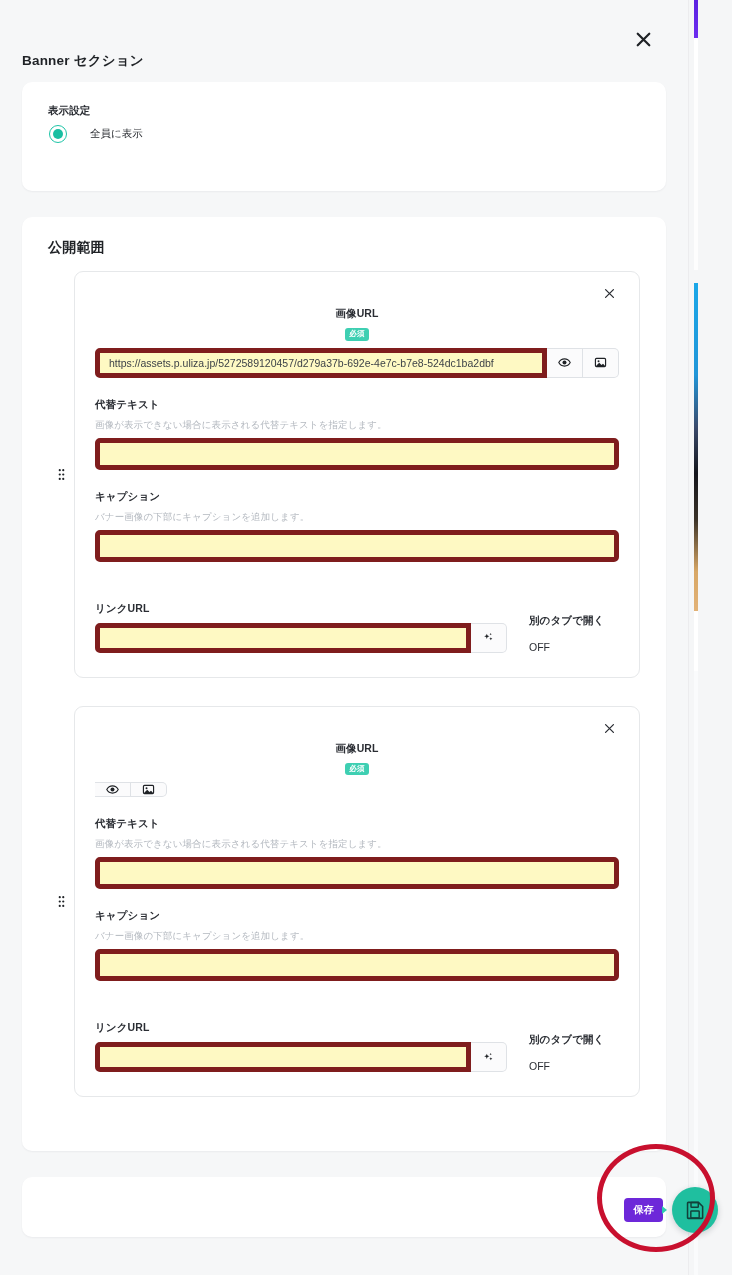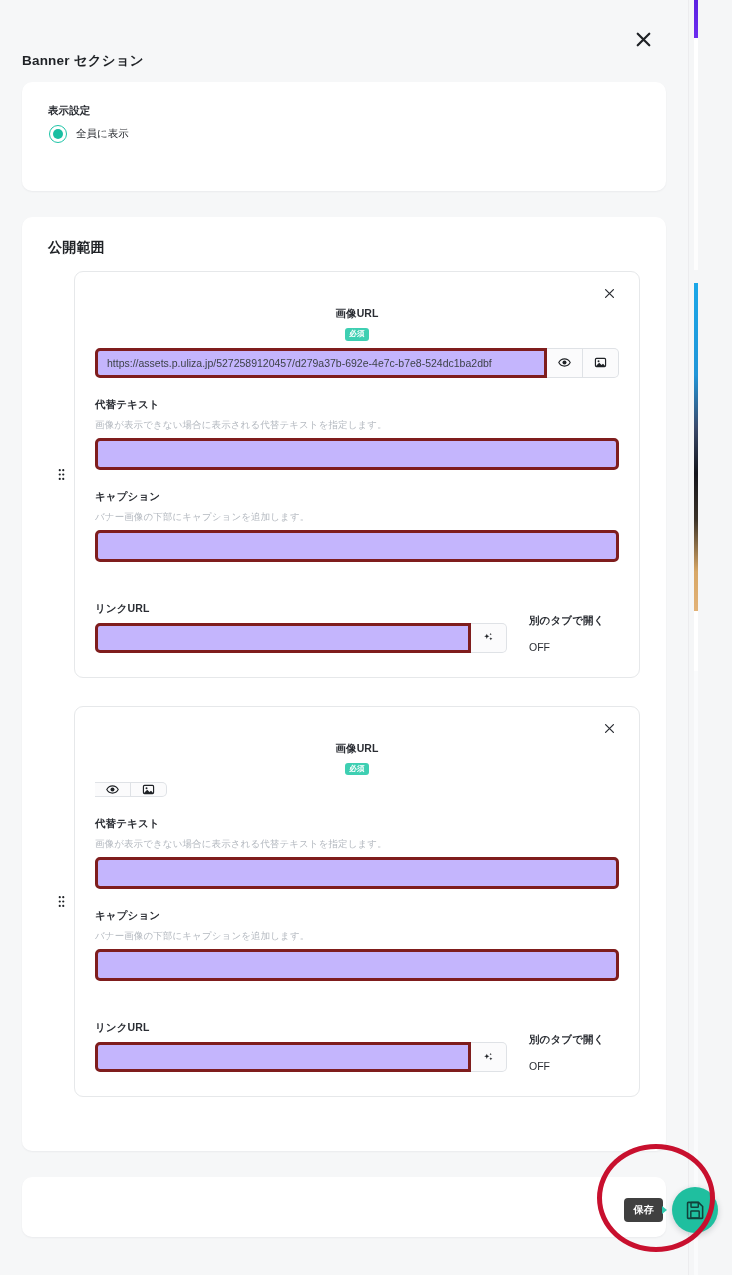--- a/index.html
+++ b/index.html
@@ -72,21 +72,21 @@
   .card-title {
     font-size: 14px; font-weight: bold; color: #1f2226;
     margin-bottom: 14px; letter-spacing: .2px;
   }
   .field-label {
     font-size: 10.5px; font-weight: bold; color: #2a2d33;
     margin-bottom: 7px; letter-spacing: .1px;
   }
 
   
-  .radio-row { display: flex; align-items: center; gap: 9px; padding-left: 1px; }
+  .radio-row { display: flex; align-items: center; gap: 23px; padding-left: 1px; }
   .radio-outer {
     width: 18px; height: 18px; border-radius: 50%;
     border: 1.6px solid #1ec4a7;
     display: flex; align-items: center; justify-content: center;
     background: #fff; flex: none; cursor: pointer;
   }
   .radio-dot { width: 10px; height: 10px; border-radius: 50%; background: #19bfa2; }
   .radio-text { font-size: 10.5px; color: #24272c; }
   .spacer-20 { height: 22px; }
 
@@ -134,23 +134,23 @@
   .hint {
     font-size: 9.5px; color: #b3b8bf;
     margin-bottom: 6px; letter-spacing: .1px;
   }
 
   
   .input-group { display: flex; align-items: stretch; }
   .txt-input {
     flex: 1;
     height: 30px;
-    border: 3px solid #7f1d1d;
+    border: 5px solid #7f1d1d;
     border-radius: 5px;
-    background: #c4b5fd;
+    background: #fef9c3;
     font-family: "Liberation Sans", sans-serif;
     font-size: 10.5px;
     color: #3d4248;
     padding: 0 9px;
     outline: none;
     min-width: 0;
     white-space: nowrap;
     overflow: hidden;
     text-overflow: clip;
   }
@@ -193,21 +193,21 @@
   }
 
   
   .fab-wrap {
     position: absolute; right: 14px; bottom: 42px;
     display: flex; align-items: center; gap: 9px;
     z-index: 30;
   }
   .fab-tip {
     position: relative;
-    background: #404040; color: #ffffff;
+    background: #6d28d9; color: #ffffff;
     font-size: 10px; font-weight: bold;
     padding: 5px 9px; border-radius: 4px;
     letter-spacing: .3px;
   }
   .fab-tip:after {
     content: ""; position: absolute;
     right: -4px; top: 50%; transform: translateY(-50%);
     border-top: 4px solid transparent;
     border-bottom: 4px solid transparent;
     border-left: 5px solid #2ecbb0;

